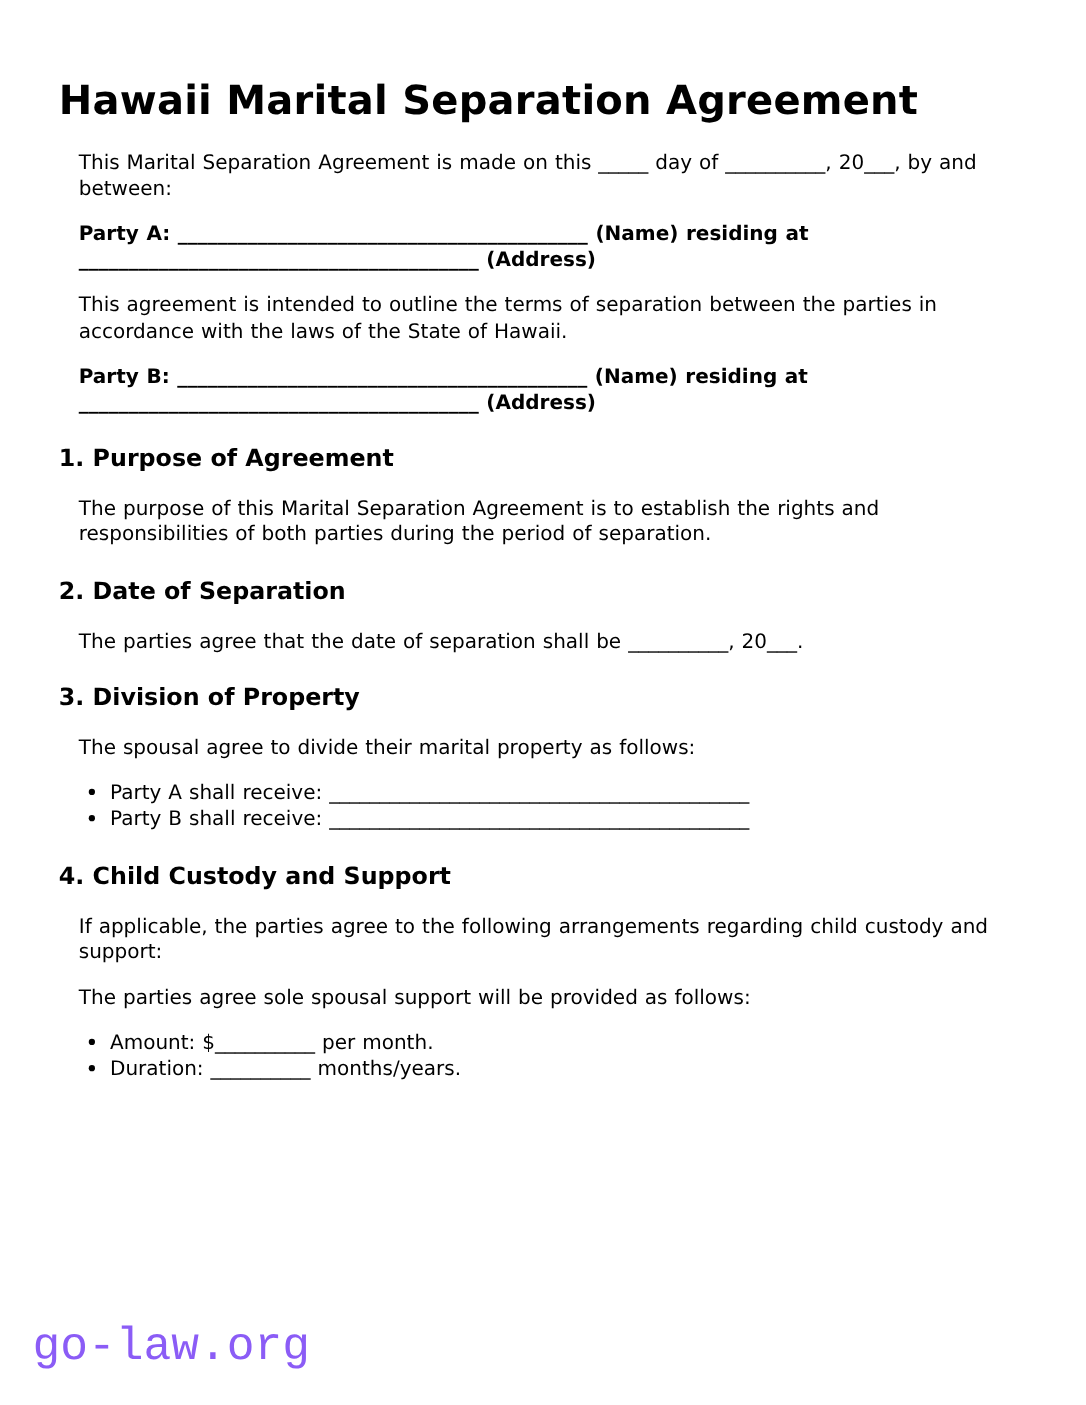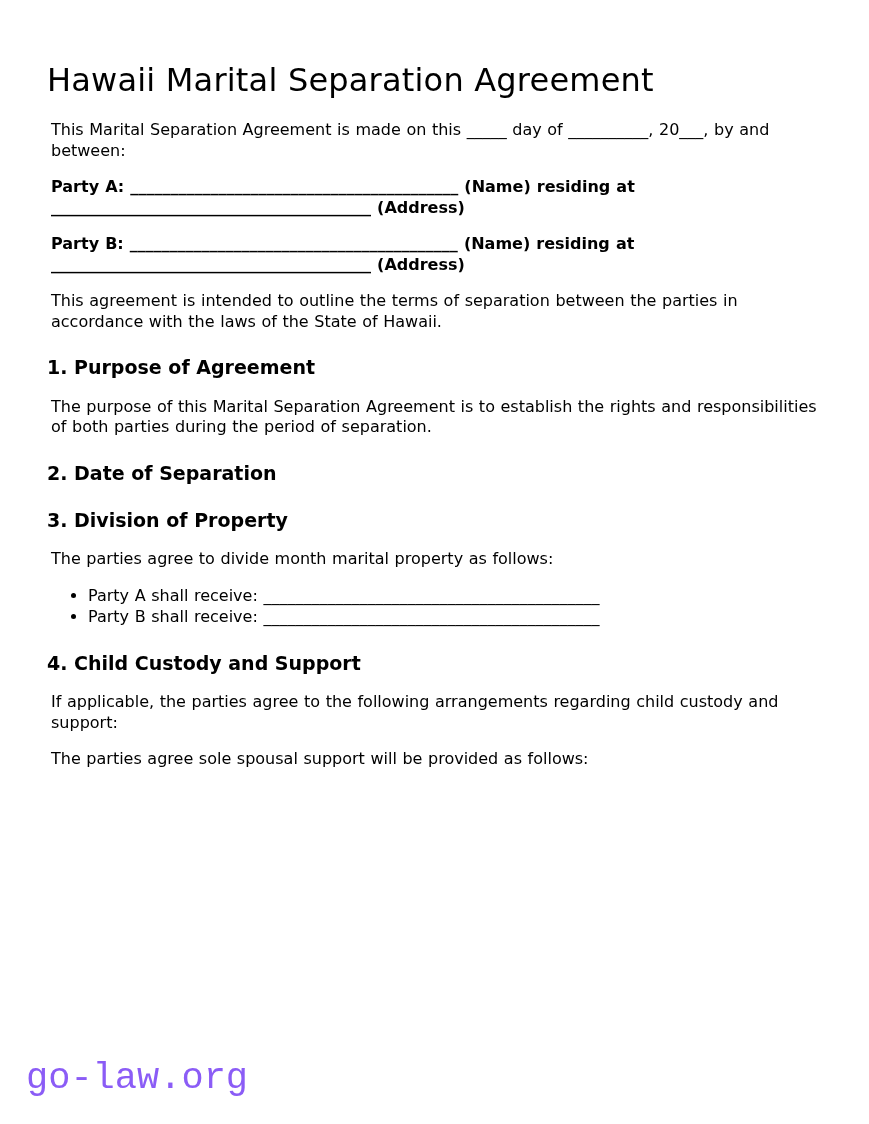--- a/index.html
+++ b/index.html
@@ -11,34 +11,34 @@
     overflow: hidden;
     font-family: "DejaVu Sans", sans-serif;
     color: #000000;
   }
   .page {
     padding: 40px 47px 0 47px;
   }
   h1 {
     font-size: 32px;
     line-height: 1.2;
-    font-weight: normal;
+    font-weight: bold;
     margin: 21px 0;
     letter-spacing: 0.2px;
   }
   h2 {
     font-size: 19px;
     line-height: 1.2;
     font-weight: bold;
     margin: 24px 0 18px 0;
   }
   p {
     font-size: 16px;
     line-height: 1.28;
-    margin: 16px 4px;
+    margin: 16px 16px;
     word-spacing: 0.5px;
   }
   ul {
     margin: 0 0;
     padding-left: 41px;
     font-size: 16px;
     line-height: 1.3;
   }
   li {
     margin: 0;
@@ -59,36 +59,41 @@
 <body>
 
 <div class="page">
 
   <h1>Hawaii Marital Separation Agreement</h1>
 
   <p>This Marital Separation Agreement is made on this _____ day of __________, 20___, by and between:</p>
 
   <p><strong>Party A:</strong><span class="blank-run"> _________________________________________ (Name) residing at ________________________________________ (Address)</span></p>
 
+  <p>This agreement is intended to outline the terms of separation between the parties in accordance with the laws of the State of Hawaii.</p>
+
   <p><strong>Party B:</strong><span class="blank-run"> _________________________________________ (Name) residing at ________________________________________ (Address)</span></p>
-
-  <p>This agreement is intended to outline the terms of separation between the parties in accordance with the laws of the State of Hawaii.</p>
 
   <h2>1. Purpose of Agreement</h2>
   <p>The purpose of this Marital Separation Agreement is to establish the rights and responsibilities of both parties during the period of separation.</p>
 
   <h2>2. Date of Separation</h2>
+  <p>The parties agree that the date of separation shall be __________, 20___.</p>
 
   <h2>3. Division of Property</h2>
-  <p>The parties agree to divide month marital property as follows:</p>
+  <p>The spousal agree to divide their marital property as follows:</p>
   <ul>
     <li>Party A shall receive: __________________________________________</li>
     <li>Party B shall receive: __________________________________________</li>
   </ul>
 
   <h2>4. Child Custody and Support</h2>
   <p>If applicable, the parties agree to the following arrangements regarding child custody and support:</p>
 
   <p>The parties agree sole spousal support will be provided as follows:</p>
+  <ul>
+    <li>Amount: $__________ per month.</li>
+    <li>Duration: __________ months/years.</li>
+  </ul>
 
 </div>
 
 <div class="footer-watermark">go-law.org</div>
 
 </body></html>

